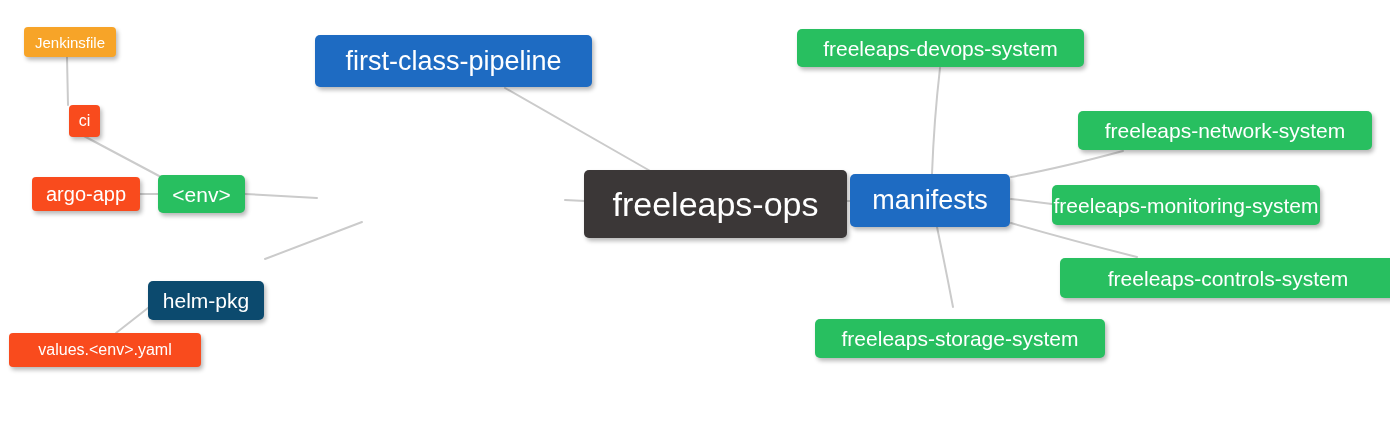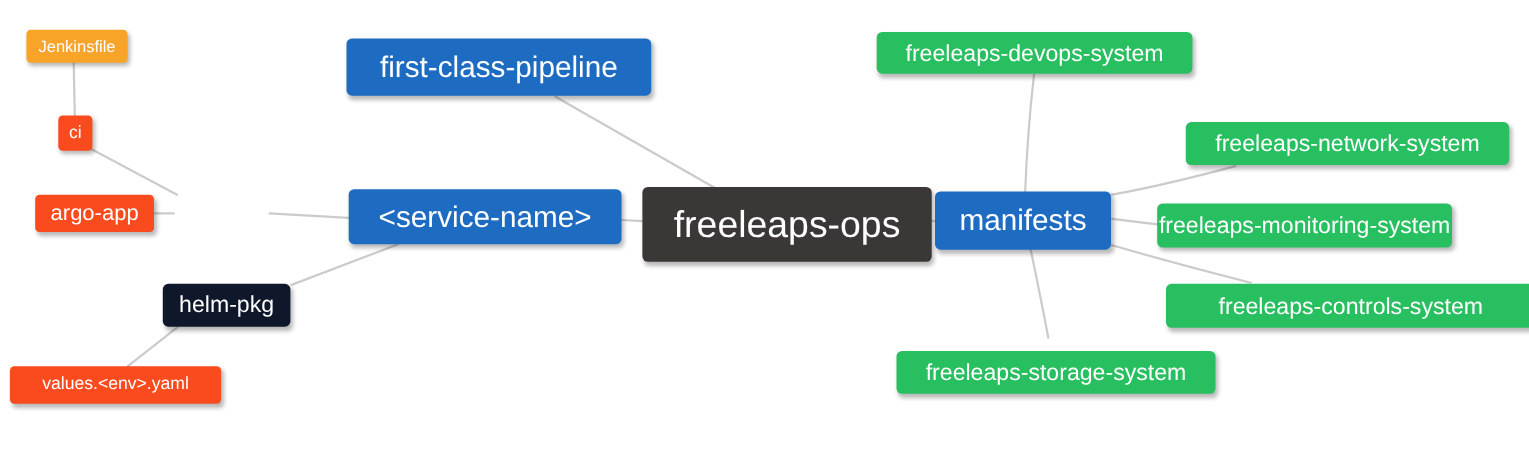--- a/index.html
+++ b/index.html
@@ -74,25 +74,25 @@
     <path class="edge" d="M565,200 L585,201"></path>
     <path class="edge" d="M846,201 L851,201"></path>
     <path class="edge" d="M932,174 Q934,120 940,68"></path>
     <path class="edge" d="M1011,177 Q1060,168 1123,151"></path>
     <path class="edge" d="M1011,199 L1052,204"></path>
     <path class="edge" d="M1011,223 Q1070,240 1137,257"></path>
     <path class="edge" d="M937,227 Q946,270 953,307"></path>
   </svg>
 
   <div class="node" data-node="jenkinsfile" style="background: rgb(247, 164, 40);">Jenkinsfile</div>
-  <div class="node" data-node="ci" style="background: rgb(249, 75, 29);">ci</div>
+  <div class="node" data-node="ci" style="background: rgb(249, 75, 29); margin-left: 16px;">ci</div>
   <div class="node" data-node="argo_app" style="background: rgb(249, 75, 29);">argo-app</div>
-  <div class="node" data-node="helm_pkg" style="background: #0f172a;">helm-pkg</div>
+  <div class="node" data-node="env" style="background: rgb(40, 191, 96);">&lt;env&gt;</div>
+  <div class="node" data-node="helm_pkg" style="background: #0c4a6e; margin-top: 23px;">helm-pkg</div>
   <div class="node" data-node="values_env_yaml" style="background: rgb(249, 75, 29);">values.&lt;env&gt;.yaml</div>
-  <div class="node" data-node="service_name" style="background: rgb(30, 107, 194);">&lt;service-name&gt;</div>
   <div class="node" data-node="first_class_pipeline" style="background: rgb(30, 107, 194);">first-class-pipeline</div>
   <div class="node" data-node="freeleaps_ops" style="background: rgb(59, 55, 55);">freeleaps-ops</div>
   <div class="node" data-node="manifests" style="background: rgb(30, 107, 194);">manifests</div>
   <div class="node" data-node="devops_system" style="background: rgb(40, 191, 96);">freeleaps-devops-system</div>
   <div class="node" data-node="network_system" style="background: rgb(40, 191, 96);">freeleaps-network-system</div>
   <div class="node" data-node="monitoring_system" style="background: rgb(40, 191, 96);">freeleaps-monitoring-system</div>
   <div class="node" data-node="controls_system" style="background: rgb(40, 191, 96);">freeleaps-controls-system</div>
   <div class="node" data-node="storage_system" style="background: rgb(40, 191, 96);">freeleaps-storage-system</div>
 
 </div>

